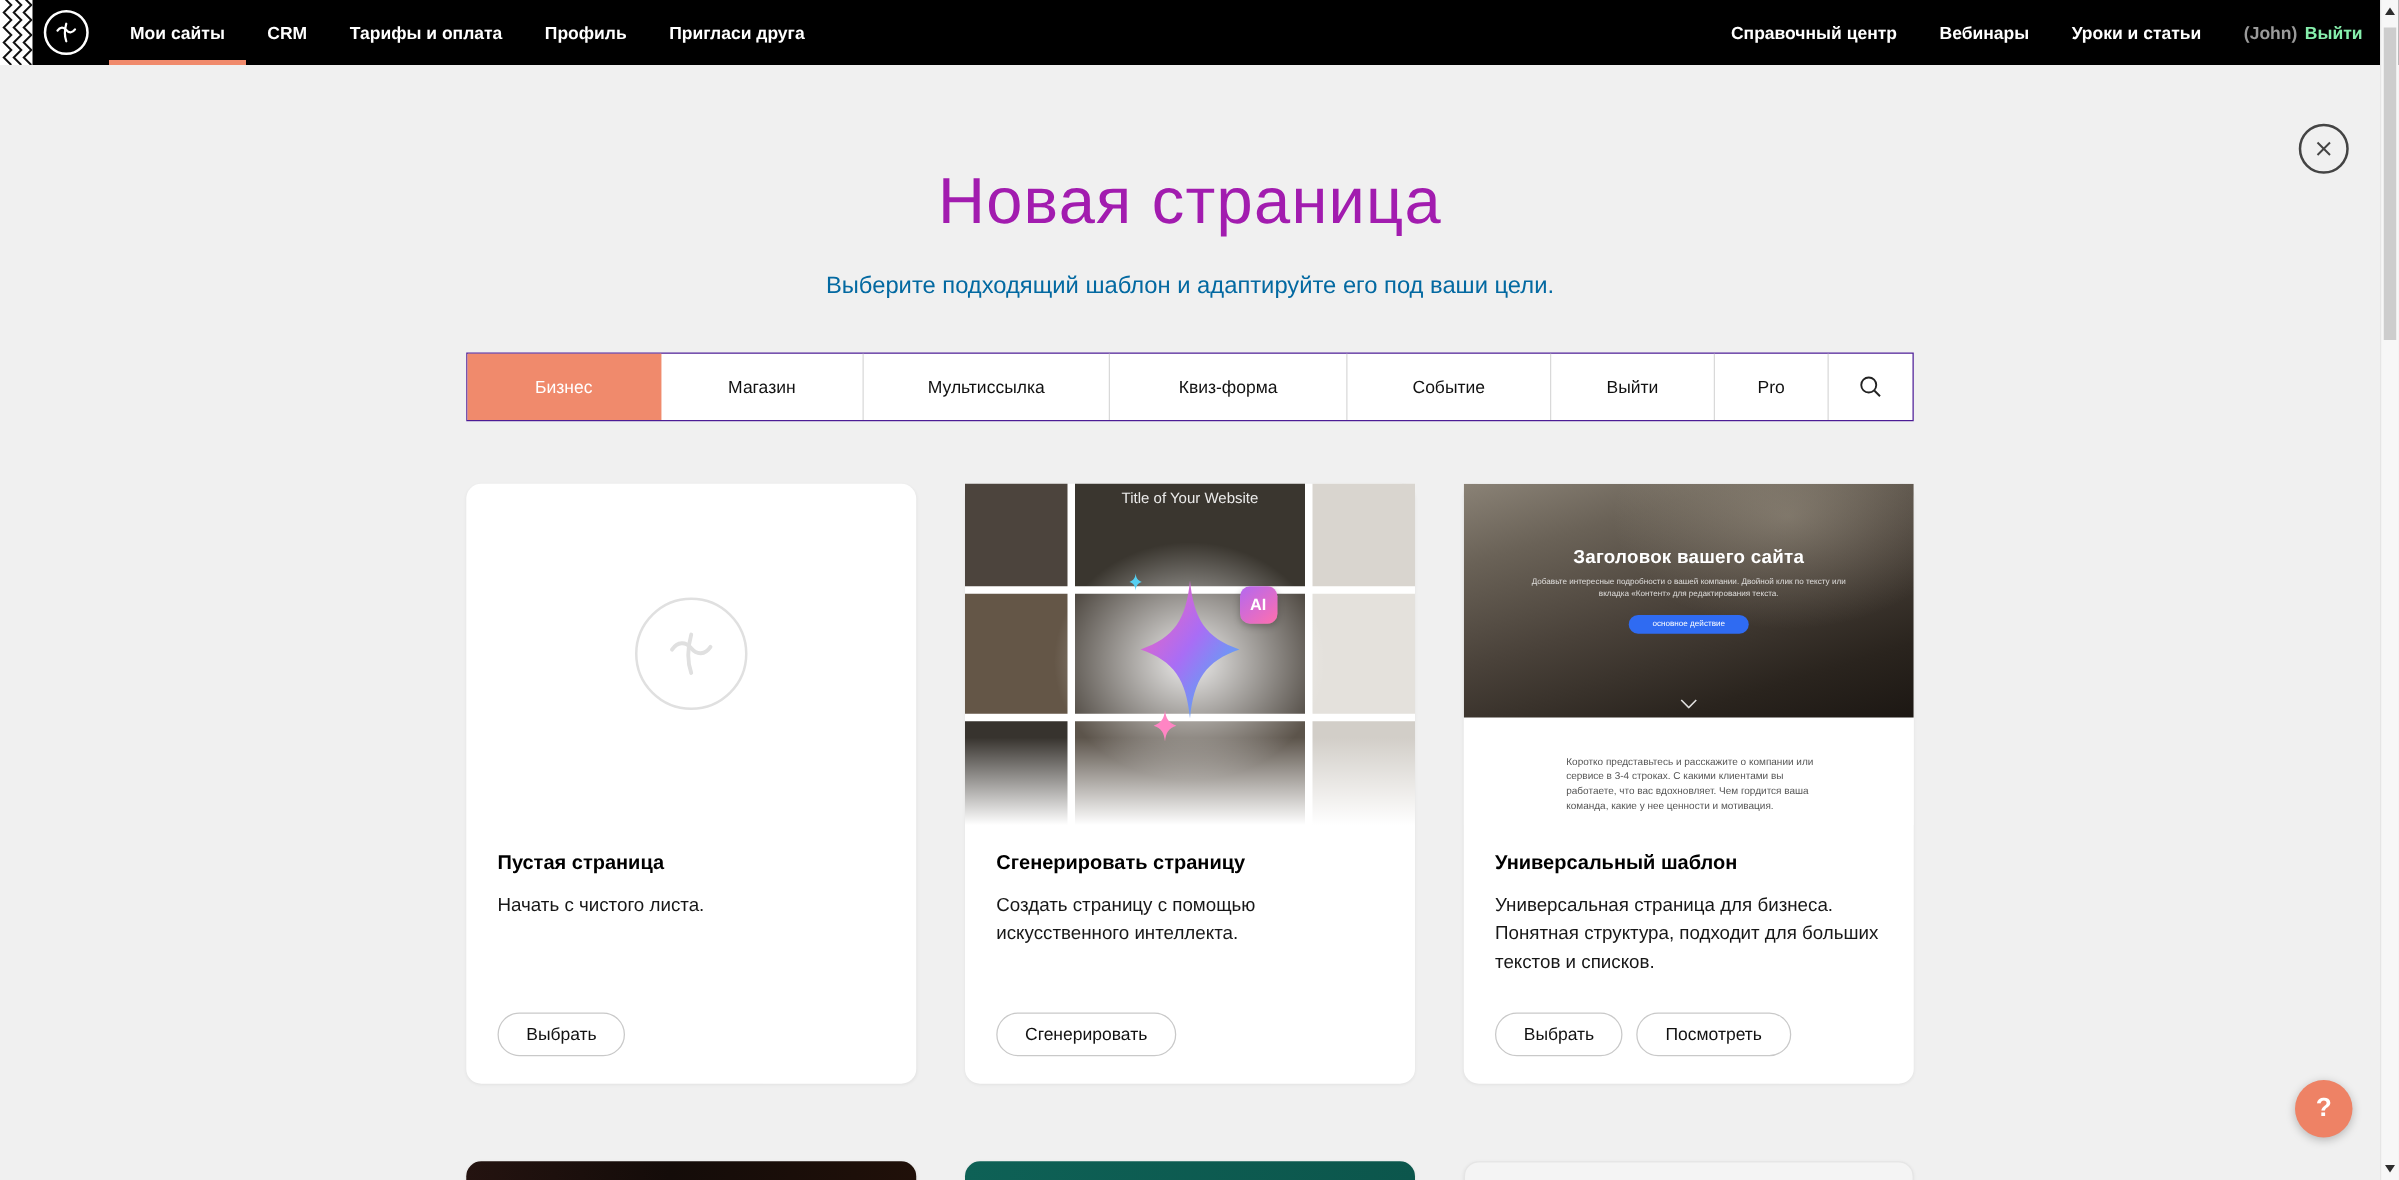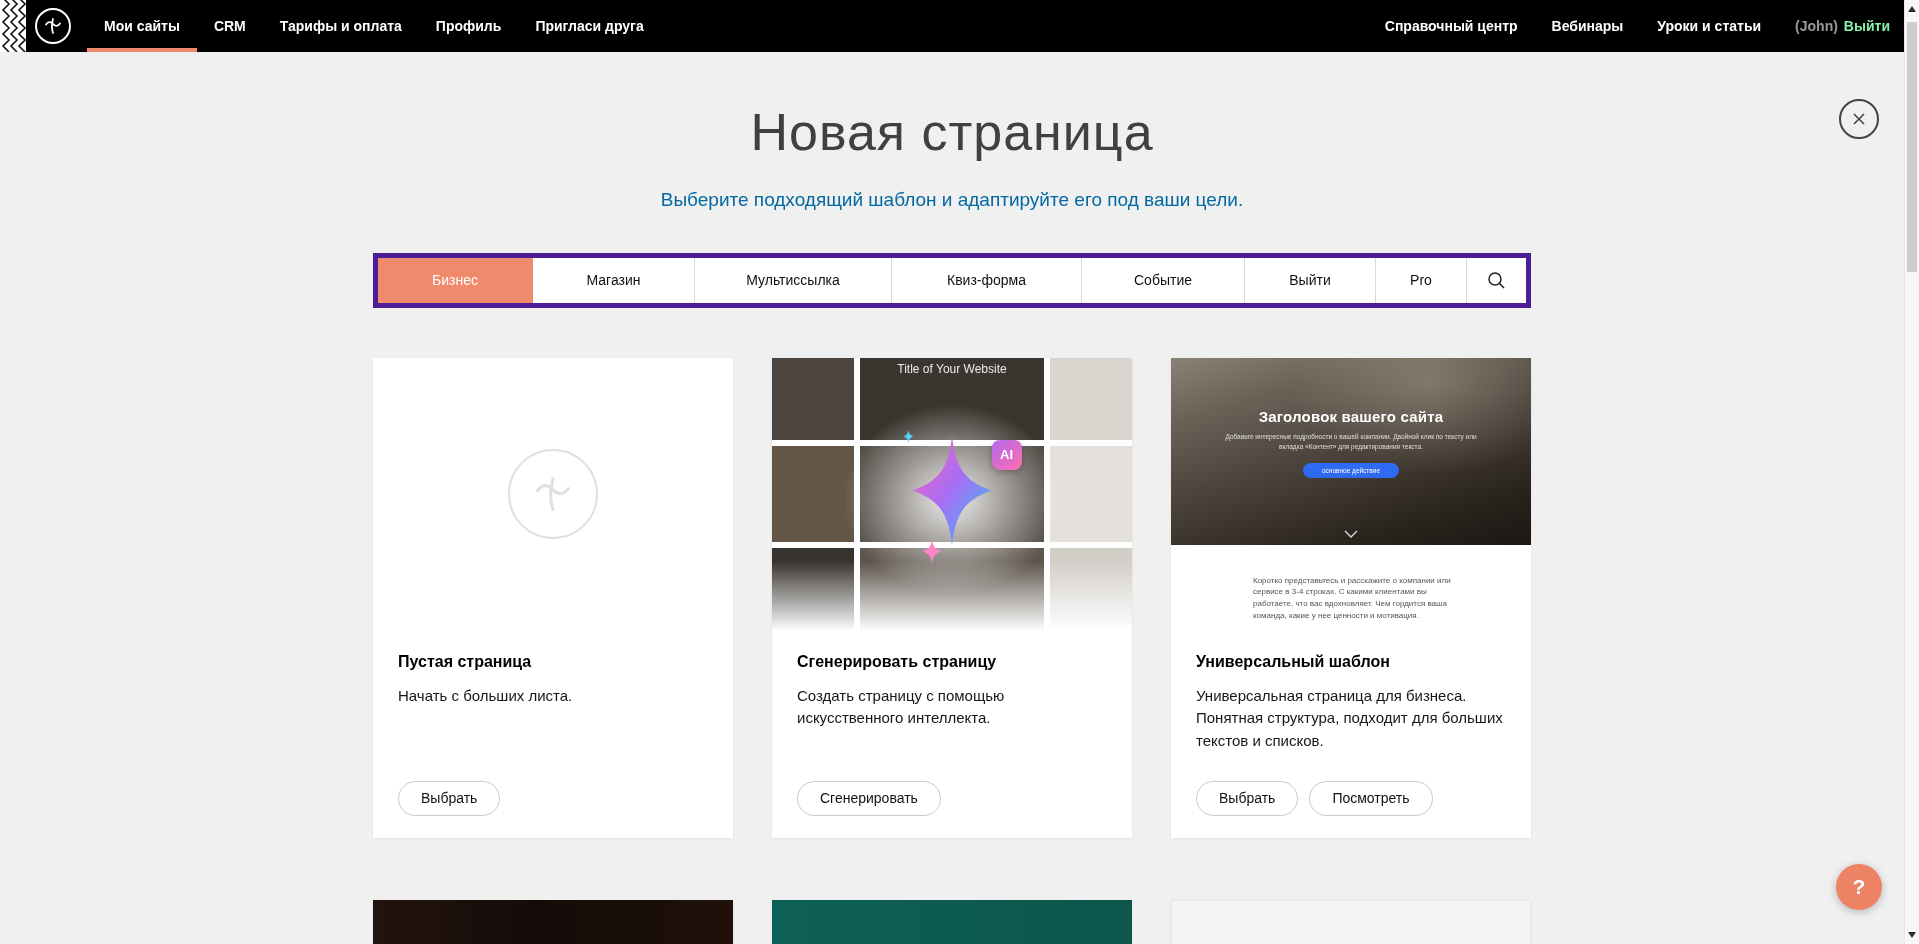--- a/index.html
+++ b/index.html
@@ -49,46 +49,46 @@
   .help-btn{
     position:absolute;top:864px;right:37px;width:46px;height:46px;
     border-radius:50%;border:none;background:var(--help);color:#fff;
     font-size:21px;font-weight:700;cursor:pointer;z-index:15;
     box-shadow:0 2px 8px rgba(0,0,0,.25);
     font-family:"Liberation Sans", sans-serif;
   }
   
   .content{position:absolute;top:52px;left:0;width:1904px;}
   .page-title{
-    margin-top:51px;text-align:center;
-    font-size:52px;line-height:1.15;font-weight:200;color:#404040;
+    margin-top:80px;text-align:center;
+    font-size:52px;line-height:1.15;font-weight:200;color:#a21caf;
     letter-spacing:1px;
   }
   .page-subtitle{
     margin-top:26px;text-align:center;font-size:19px;color:#0369a1;font-weight:400;
   }
   
   .tabs{
     width:1158px;margin:42px auto 0;height:55px;
-    display:flex;background:#fff;border:5px solid #4c1d95;
+    display:flex;background:#fff;border:1px solid #4c1d95;
   }
   .tab{
     display:flex;align-items:center;justify-content:center;
     font-size:14px;color:#111;cursor:pointer;border-right:1px solid #d9d9d9;
     height:100%;
   }
   .tab:last-child{border-right:none;}
   .tab.active{background:var(--accent);color:#fff;border-right-color:var(--accent);}
   .tab-search{flex:1;}
   
   .cards-row{width:1158px;margin:50px auto 0;display:flex;gap:39px;}
   .cards-row.next{margin-top:62px;}
   .card{
     width:360px;height:480px;background:#fff;position:relative;
-    box-shadow:0 1px 3px rgba(0,0,0,.06);flex:none;
+    box-shadow:0 1px 3px rgba(0,0,0,.06);flex:none;border-radius:12px;
   }
   .card-preview{height:273px;position:relative;overflow:hidden;cursor:pointer;}
   .card-body{padding:22px 25px 0;}
   .card-title{font-size:16px;font-weight:700;margin-bottom:14px;color:#000;}
   .card-desc{font-size:15px;line-height:1.5;color:#171717;max-width:315px;}
   .card-actions{position:absolute;left:25px;bottom:22px;display:flex;gap:11px;}
   .pill-btn{
     border:1px solid #c9c9c9;background:#fff;border-radius:18px;height:35px;
     padding:0 22px;font-size:14px;color:#111;cursor:pointer;
     font-family:"Liberation Sans", sans-serif;
@@ -237,21 +237,21 @@
       <div class="card-preview blank-preview">
         <div class="watermark">
           <svg width="44" height="44" viewBox="0 0 20 20">
             <path d="M10,3 C8.6,8 8.6,13 10,17" fill="none" stroke="#e0e0e0" stroke-width="1.4" stroke-linecap="round"></path>
             <path d="M3,8.5 C5,5.5 8,5.5 10,8 C12,10.5 15,10.5 17,7.5" fill="none" stroke="#e0e0e0" stroke-width="1.4" stroke-linecap="round"></path>
           </svg>
         </div>
       </div>
       <div class="card-body">
         <h3 class="card-title">Пустая страница</h3>
-        <p class="card-desc">Начать с больших листа.</p>
+        <p class="card-desc">Начать с чистого листа.</p>
       </div>
       <div class="card-actions">
         <button class="pill-btn">Выбрать</button>
       </div>
     </div>
 
     <div class="card">
       <div class="card-preview">
         <div class="thumb-grid">
           <div class="th th1"></div>

